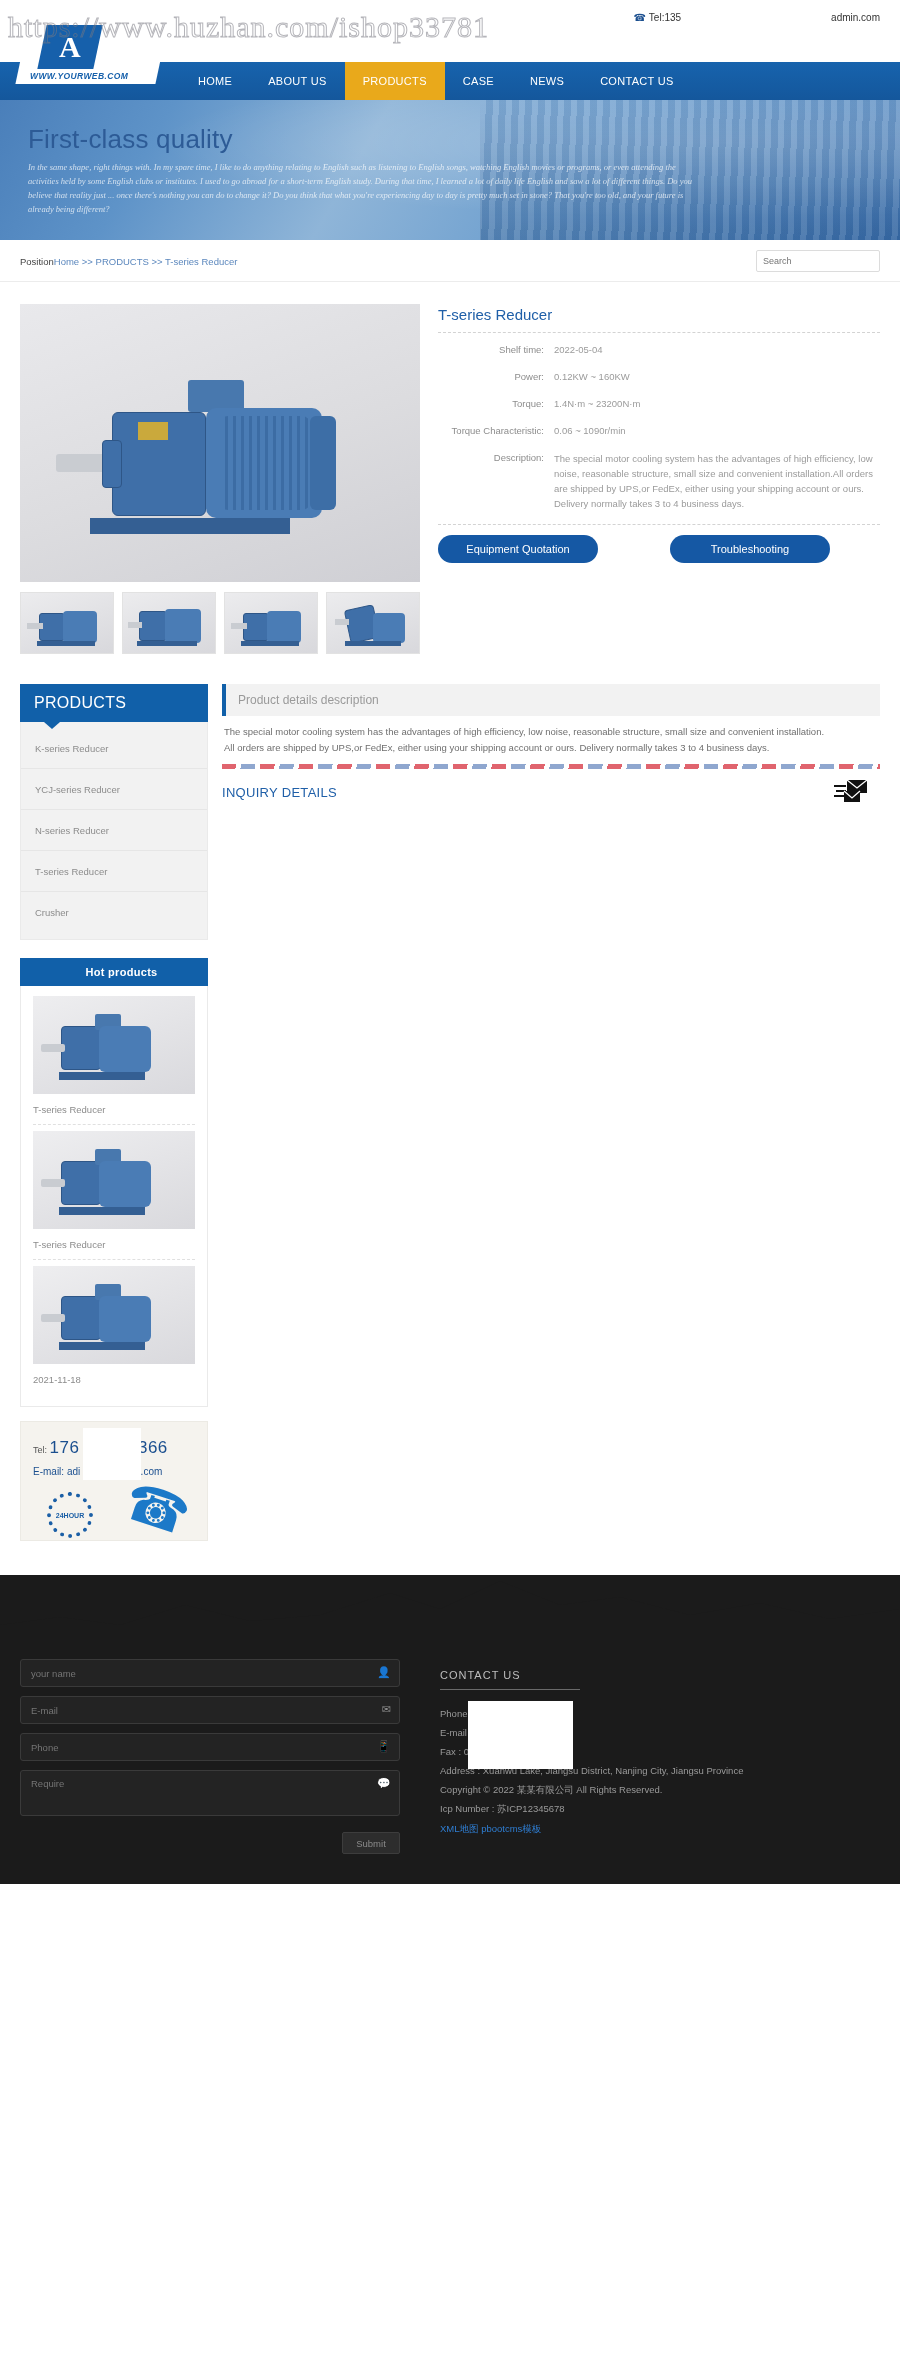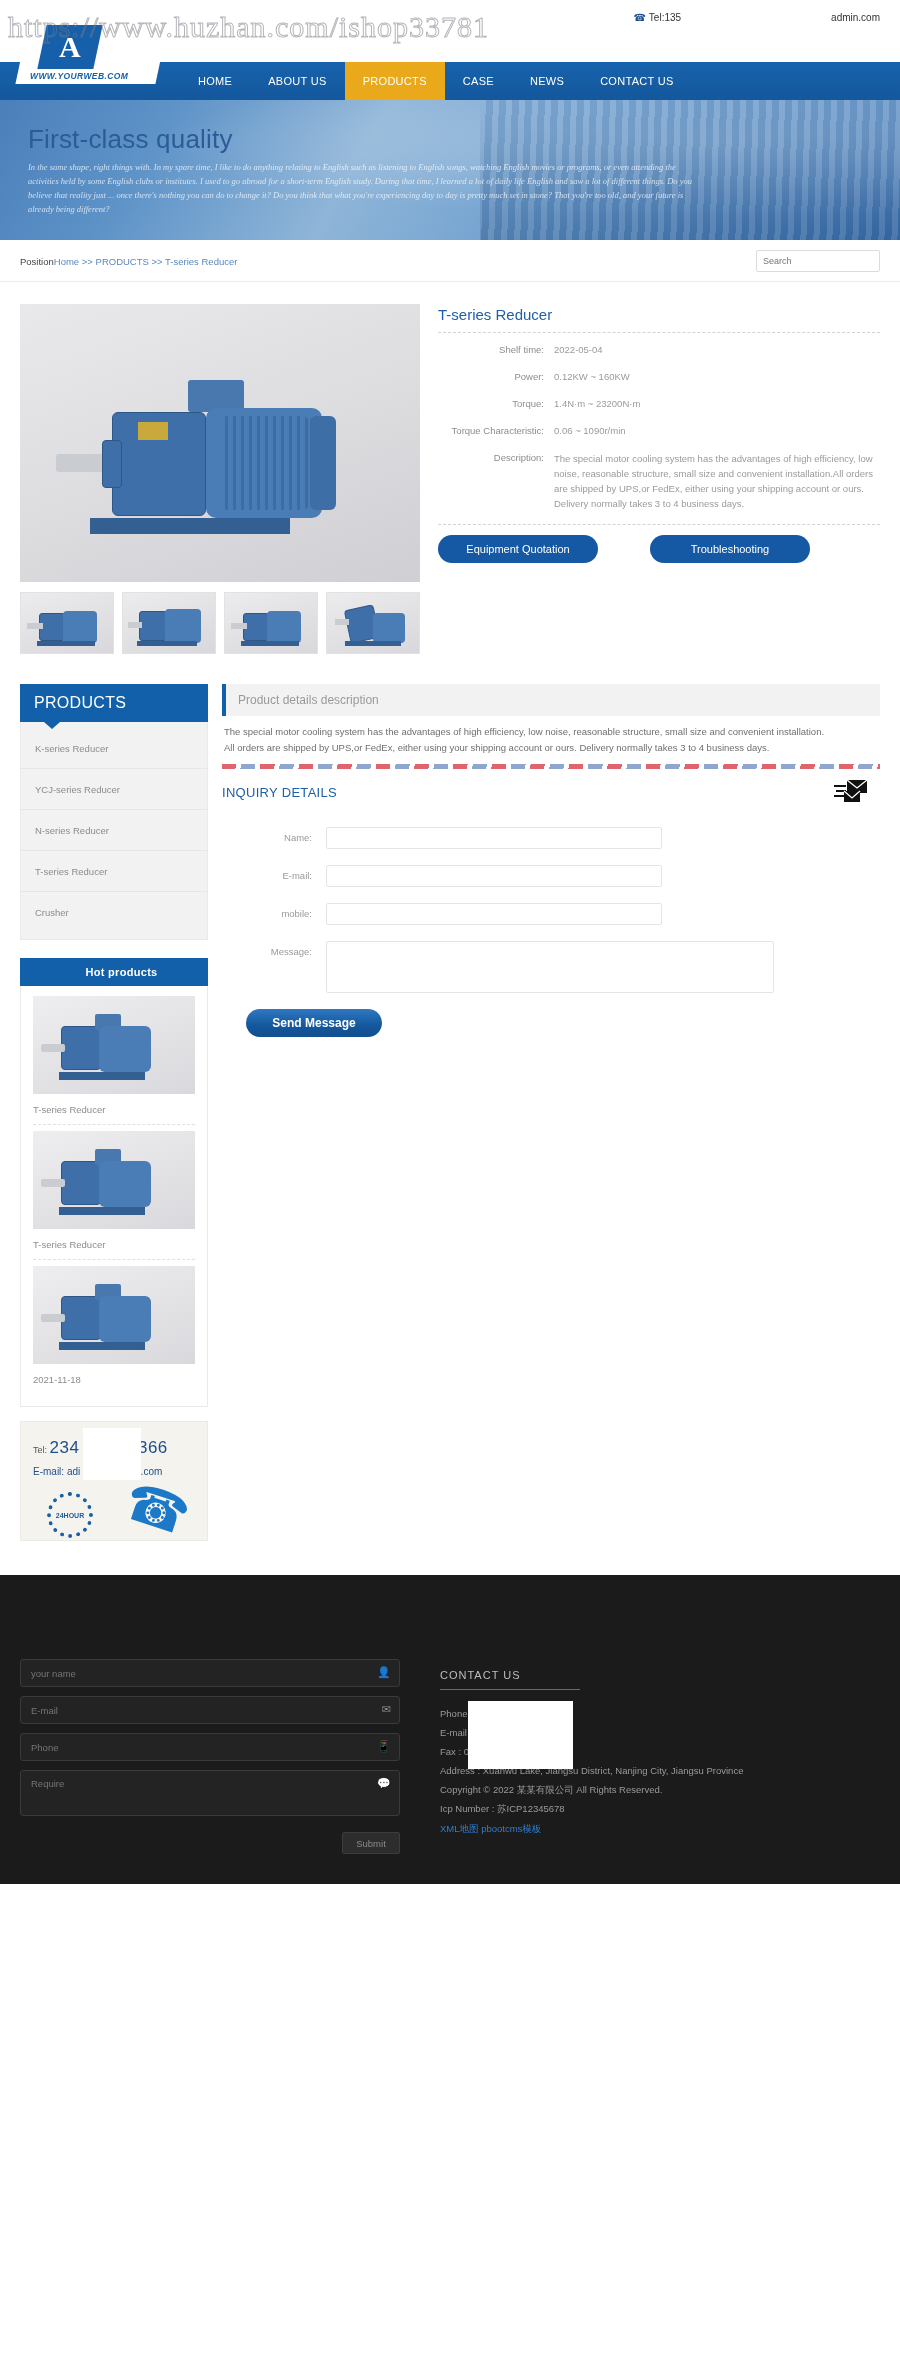--- a/index.html
+++ b/index.html
@@ -223,21 +223,21 @@
   }
   .dash { border-top: 1px dashed #d3d3d3; margin: 0 0 10px 0; }
   .spec-row { display: flex; margin-bottom: 13px; font-size: 9.5px; line-height: 14px; }
   .spec-k {
     width: 116px; text-align: right; color: #8d8d8d; padding-right: 10px;
     flex: 0 0 116px;
   }
   .spec-v { color: #9b9b9b; flex: 1; }
   .spec-v.desc { line-height: 15px; }
 
-  .btn-row { display: flex; gap: 52px; margin-top: 8px; }
+  .btn-row { display: flex; gap: 72px; margin-top: 8px; }
   .pill {
     background: #1558a4;
     color: #fff;
     border: 0; border-radius: 16px;
     height: 28px; min-width: 160px;
     font-size: 11px;
     font-family: "Liberation Sans", sans-serif;
     cursor: pointer;
   }
 
@@ -623,21 +623,21 @@
             <div class="motor m-shaft" style="left:8px;top:48px;width:24px;height:8px;border-radius:2px;"></div>
             <div class="motor m-base" style="left:26px;top:76px;width:86px;height:8px;"></div>
           </div>
           <div class="hot-cap">2021-11-18</div>
         </div>
       </div>
 
       <div class="contact-card">
         <div class="cc-tel">
           <span>Tel:</span>
-          <b>234</b>
+          <b>176</b>
           <b style="margin-left:56px;">366</b>
         </div>
         <div class="cc-mail">
           <span>E-mail:</span>
           <span>adi</span>
           <span style="margin-left:52px;">n.com</span>
         </div>
         <div class="cc-mask"></div>
         <div class="cc-badge">24HOUR</div>
         <div class="cc-phone">☎</div>
@@ -663,39 +663,20 @@
             <line x1="2" y1="12" x2="12" y2="12" stroke="#111" stroke-width="2"></line>
             <line x1="0" y1="17" x2="10" y2="17" stroke="#111" stroke-width="2"></line>
             <rect x="13" y="1" width="20" height="13" fill="#111"></rect>
             <polyline points="13,1 23,9 33,1" fill="none" stroke="#fff" stroke-width="1.3"></polyline>
             <rect x="10" y="12" width="16" height="11" fill="#111"></rect>
             <polyline points="10,12 18,19 26,12" fill="none" stroke="#fff" stroke-width="1.3"></polyline>
           </svg>
         </div>
       </div>
 
-      <div class="form">
-        <div class="f-row">
-          <div class="f-lab">Name:</div>
-          <input class="f-in" placeholder="" style="">
-        </div>
-        <div class="f-row">
-          <div class="f-lab">E-mail:</div>
-          <input class="f-in" placeholder="" style="">
-        </div>
-        <div class="f-row">
-          <div class="f-lab">mobile:</div>
-          <input class="f-in" placeholder="" style="">
-        </div>
-        <div class="f-row">
-          <div class="f-lab">Message:</div>
-          <textarea class="f-ta" placeholder="" style=""></textarea>
-        </div>
-        <button class="send-btn">Send  Message</button>
-      </div>
 
     </div>
   </div>
 </div>
 
 <div class="footer-wrap">
   <svg class="mountain" viewBox="0 0 900 58" preserveAspectRatio="none">
     <polygon fill="#1b1b1b" points="0,58 0,50 60,42 120,50 185,30 250,46 320,40 390,18 440,34 500,6 560,30 620,22 690,40 760,28 830,44 900,34 900,58"></polygon>
   </svg>
 

